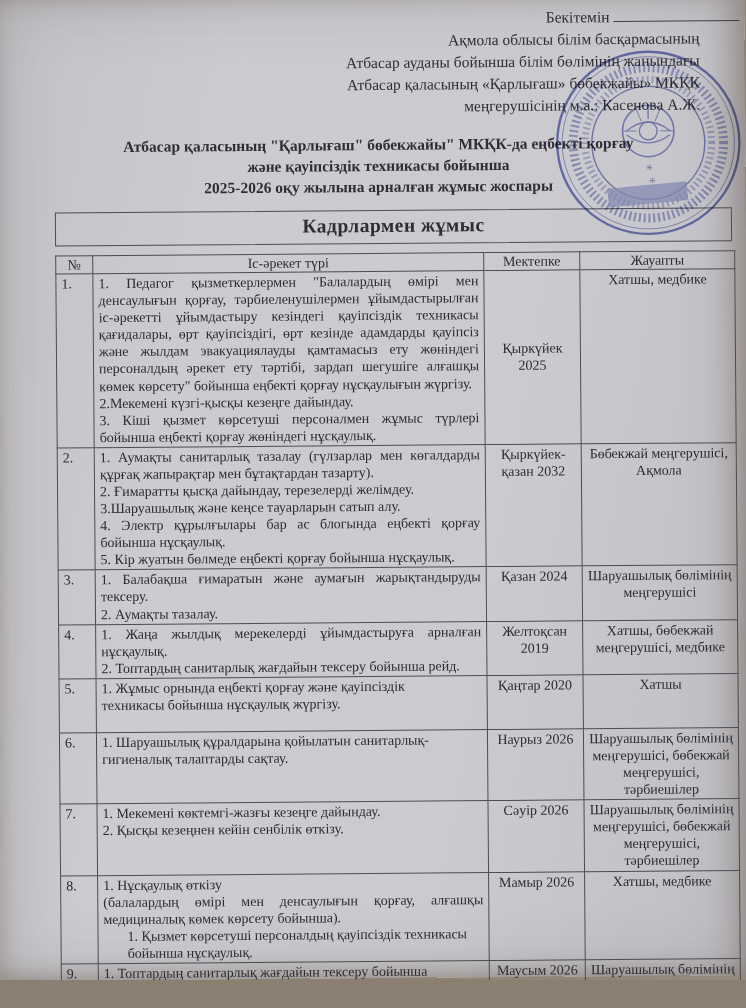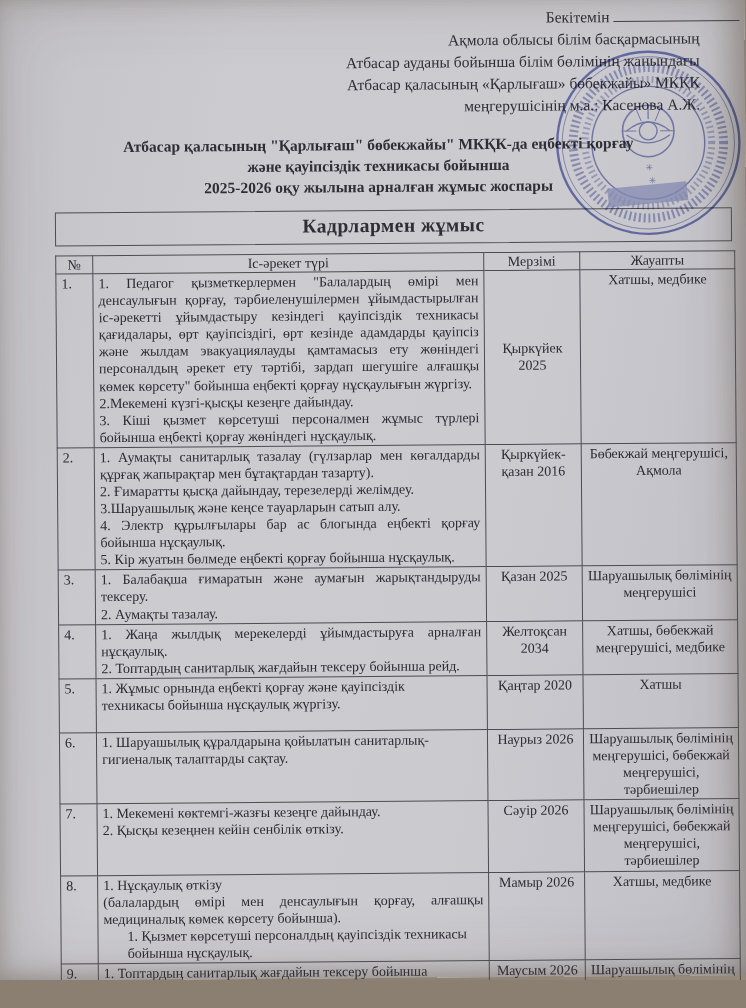--- a/index.html
+++ b/index.html
@@ -101,21 +101,21 @@
         <colgroup>
             <col style="width:37px">
             <col style="width:391px">
             <col style="width:96px">
             <col style="width:155px">
           </colgroup>
         <tbody>
             <tr>
           <th>№</th>
           <th>Іс-әрекет түрі</th>
-          <th>Мерзімі</th>
+          <th>Мектепке</th>
           <th>Жауапты</th>
         </tr>
         <tr class="r1">
           <td class="c-num">1.</td>
           <td class="c-act">
                 <div class="act-item">1. Педагог қызметкерлермен "Балалардың өмірі мен денсаулығын қорғау, тәрбиеленушілермен ұйымдастырылған іс-әрекетті ұйымдастыру кезіндегі қауіпсіздік техникасы қағидалары, өрт қауіпсіздігі, өрт кезінде адамдарды қауіпсіз және жылдам эвакуациялауды қамтамасыз ету жөніндегі персоналдың әрекет ету тәртібі, зардап шегушіге алғашқы көмек көрсету" бойынша еңбекті қорғау нұсқаулығын жүргізу.</div>
                 <div class="act-item">2.Мекемені күзгі-қысқы кезеңге дайындау.</div>
                 <div class="act-item">3. Кіші қызмет көрсетуші персоналмен жұмыс түрлері бойынша еңбекті қорғау жөніндегі нұсқаулық.</div>
               </td>
           <td class="c-term">Қыркүйек 2025</td>
@@ -123,39 +123,39 @@
         </tr>
         <tr class="r2">
           <td class="c-num">2.</td>
           <td class="c-act">
                 <div class="act-item">1. Аумақты санитарлық тазалау (гүлзарлар мен көгалдарды құрғақ жапырақтар мен бұтақтардан тазарту).</div>
                 <div class="act-item">2. Ғимаратты қысқа дайындау, терезелерді желімдеу.</div>
                 <div class="act-item">3.Шаруашылық және кеңсе тауарларын сатып алу.</div>
                 <div class="act-item">4. Электр құрылғылары бар ас блогында еңбекті қорғау бойынша нұсқаулық.</div>
                 <div class="act-item">5. Кір жуатын бөлмеде еңбекті қорғау бойынша нұсқаулық.</div>
               </td>
-          <td class="c-term">Қыркүйек-қазан 2016</td>
+          <td class="c-term">Қыркүйек-қазан 2032</td>
           <td class="c-resp">Бөбекжай меңгерушісі, Ақмола</td>
         </tr>
         <tr class="r3">
           <td class="c-num">3.</td>
           <td class="c-act">
                 <div class="act-item">1. Балабақша ғимаратын және аумағын жарықтандыруды тексеру.</div>
                 <div class="act-item">2. Аумақты тазалау.</div>
               </td>
-          <td class="c-term">Қазан 2025</td>
+          <td class="c-term">Қазан 2024</td>
           <td class="c-resp">Шаруашылық бөлімінің меңгерушісі</td>
         </tr>
         <tr class="r4">
           <td class="c-num">4.</td>
           <td class="c-act">
                 <div class="act-item">1. Жаңа жылдық мерекелерді ұйымдастыруға арналған нұсқаулық.</div>
                 <div class="act-item">2. Топтардың санитарлық жағдайын тексеру бойынша рейд.</div>
               </td>
-          <td class="c-term">Желтоқсан 2034</td>
+          <td class="c-term">Желтоқсан 2019</td>
           <td class="c-resp">Хатшы, бөбекжай меңгерушісі, медбике</td>
         </tr>
         <tr class="r5">
           <td class="c-num">5.</td>
           <td class="c-act">
                 <div class="act-item">1. Жұмыс орнында еңбекті қорғау және қауіпсіздік
 техникасы бойынша нұсқаулық жүргізу.</div>
               </td>
           <td class="c-term">Қаңтар 2020</td>
           <td class="c-resp">Хатшы</td>

